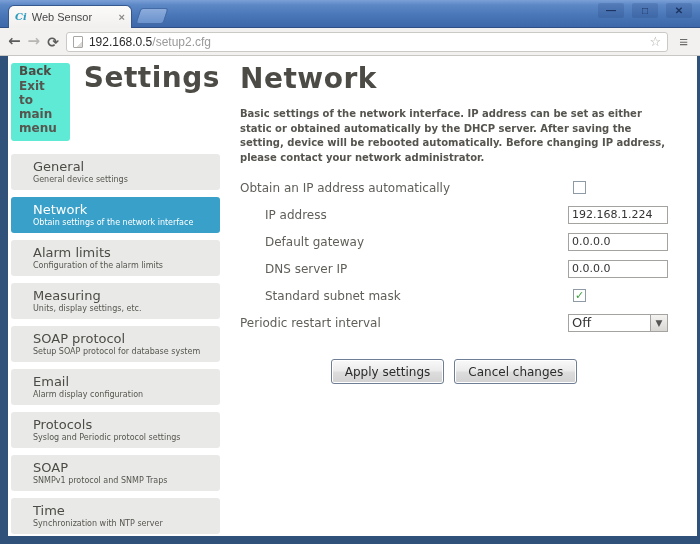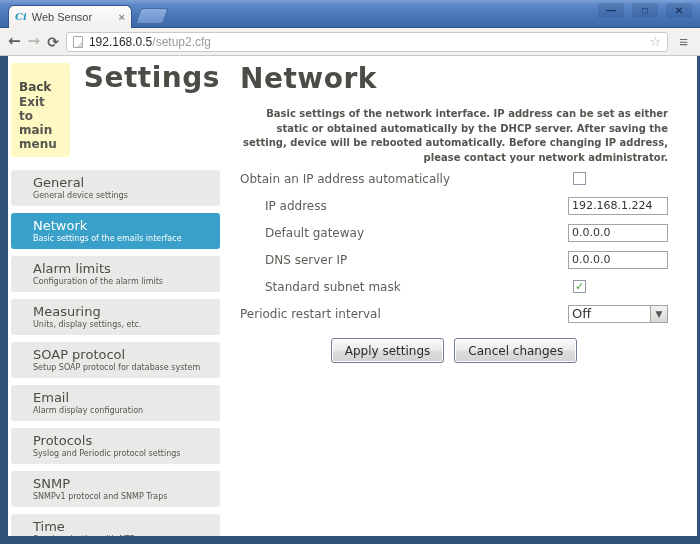--- a/index.html
+++ b/index.html
@@ -56,54 +56,54 @@
   .menu-btn { color:#6b6b6b; font:bold 15px/1 "Liberation Sans",sans-serif; padding:0 4px; }
 
   
   .viewport { position:absolute; top:56px; left:0; width:700px; height:488px;
     background:#30527a; padding:0 3px 8px 8px; }
   .page { width:100%; height:100%; background:#fff; position:relative; overflow:hidden; }
 
   .sidebar { position:absolute; left:3px; top:7px; width:209px; }
   .side-head { display:flex; align-items:flex-start; }
   .back-box {
-    width:92px; background:#fef9c3; border-radius:3px; padding:17px 8px 6px; cursor:pointer;
+    width:92px; background:#5eead4; border-radius:3px; padding:1px 8px 6px; cursor:pointer;
   }
   .back-label { font-weight:bold; font-size:12px; color:#4c4b45; }
   .back-sub { font-weight:bold; font-size:12px; color:#56554f; margin-top:1px; }
   .settings-title { font-weight:bold; font-size:28px; color:#4c4b45; margin-left:14px; margin-top:-2px; letter-spacing:0.5px; }
 
   .side-items { margin-top:13px; display:flex; flex-direction:column; gap:7px; }
   .side-item { background:#e9e9e8; border-radius:3px; padding:5px 10px 6px 22px; cursor:pointer; }
   .side-item .si-label { font-weight:normal; font-size:13px; color:#4c4b45; }
   .side-item .si-desc { font-weight:normal; font-size:8px; color:#56554f; margin-top:1px; }
   .side-item.active { background:#38a0c9; }
   .side-item.active .si-label, .side-item.active .si-desc { color:#fff; }
 
   .main { position:absolute; left:232px; top:6px; width:428px; }
   .main-title { font-weight:bold; font-size:28px; color:#4c4b45; letter-spacing:0.5px; }
-  .main-desc { margin-top:12px; font-weight:bold; font-size:10px; line-height:1.45; color:#55544e;text-align:right; }
-
-  .form { }
+  .main-desc { margin-top:12px; font-weight:bold; font-size:10px; line-height:1.45; color:#55544e; }
+
+  .form { margin-top:9px; }
   .frow { display:flex; align-items:center; height:27px; }
   .flabel { font-size:12px; color:#5f5e58; }
   .indent { padding-left:25px; }
   .fctrl { margin-left:auto; width:100px; display:flex; align-items:center; }
   .cbx { width:13px; height:13px; background:#fff; border:1px solid #8e9aa5; margin-left:5px;
     font:bold 11px/11px "DejaVu Sans",sans-serif; color:#3a9d3a; text-align:center; cursor:pointer; }
   .tinput { width:100px; height:18px; border:1px solid #a5a3a0; font:11px "DejaVu Sans",sans-serif;
     color:#333; padding:0 3px; background:#fff; }
   .fselect { width:100px; height:18px; border:1px solid #a5a3a0; background:#fff;
     display:flex; align-items:center; cursor:pointer; }
   .fselect .sel-val { flex:1 1 auto; font-size:13px; color:#333; padding-left:3px; }
   .sel-btn { width:17px; height:16px; border-left:1px solid #a5a3a0;
     background:linear-gradient(180deg,#f4f3f1,#d9d7d4);
     font:9px/16px "DejaVu Sans",sans-serif; color:#555; text-align:center; }
 
-  .btn-row { margin-top:11px; display:flex; justify-content:center; gap:10px; }
+  .btn-row { margin-top:23px; display:flex; justify-content:center; gap:10px; }
   .btn {
     height:25px; padding:0 13px; border:1px solid #707e95; border-radius:3px;
     background:linear-gradient(180deg,#f9f9f9 0%,#ececec 45%,#dcdcdc 55%,#d2d2d2 100%);
     box-shadow:inset 0 0 0 1px #fff;
     font:12px "DejaVu Sans",sans-serif; color:#2b2b2b; cursor:pointer;
   }
 </style>
 </head>
 <body>
 
@@ -146,21 +146,21 @@
           </div>
           <div class="settings-title">Settings</div>
         </div>
         <div class="side-items">
           <div class="side-item">
             <div class="si-label">General</div>
             <div class="si-desc">General device settings</div>
           </div>
           <div class="side-item active">
             <div class="si-label">Network</div>
-            <div class="si-desc">Basic settings of the emails interface</div>
+            <div class="si-desc">Obtain settings of the network interface</div>
           </div>
           <div class="side-item">
             <div class="si-label">Alarm limits</div>
             <div class="si-desc">Configuration of the alarm limits</div>
           </div>
           <div class="side-item">
             <div class="si-label">Measuring</div>
             <div class="si-desc">Units, display settings, etc.</div>
           </div>
           <div class="side-item">
@@ -169,21 +169,21 @@
           </div>
           <div class="side-item">
             <div class="si-label">Email</div>
             <div class="si-desc">Alarm display configuration</div>
           </div>
           <div class="side-item">
             <div class="si-label">Protocols</div>
             <div class="si-desc">Syslog and Periodic protocol settings</div>
           </div>
           <div class="side-item">
-            <div class="si-label">SNMP</div>
+            <div class="si-label">SOAP</div>
             <div class="si-desc">SNMPv1 protocol and SNMP Traps</div>
           </div>
           <div class="side-item">
             <div class="si-label">Time</div>
             <div class="si-desc">Synchronization with NTP server</div>
           </div>
           <div class="side-item">
             
             
           </div>

